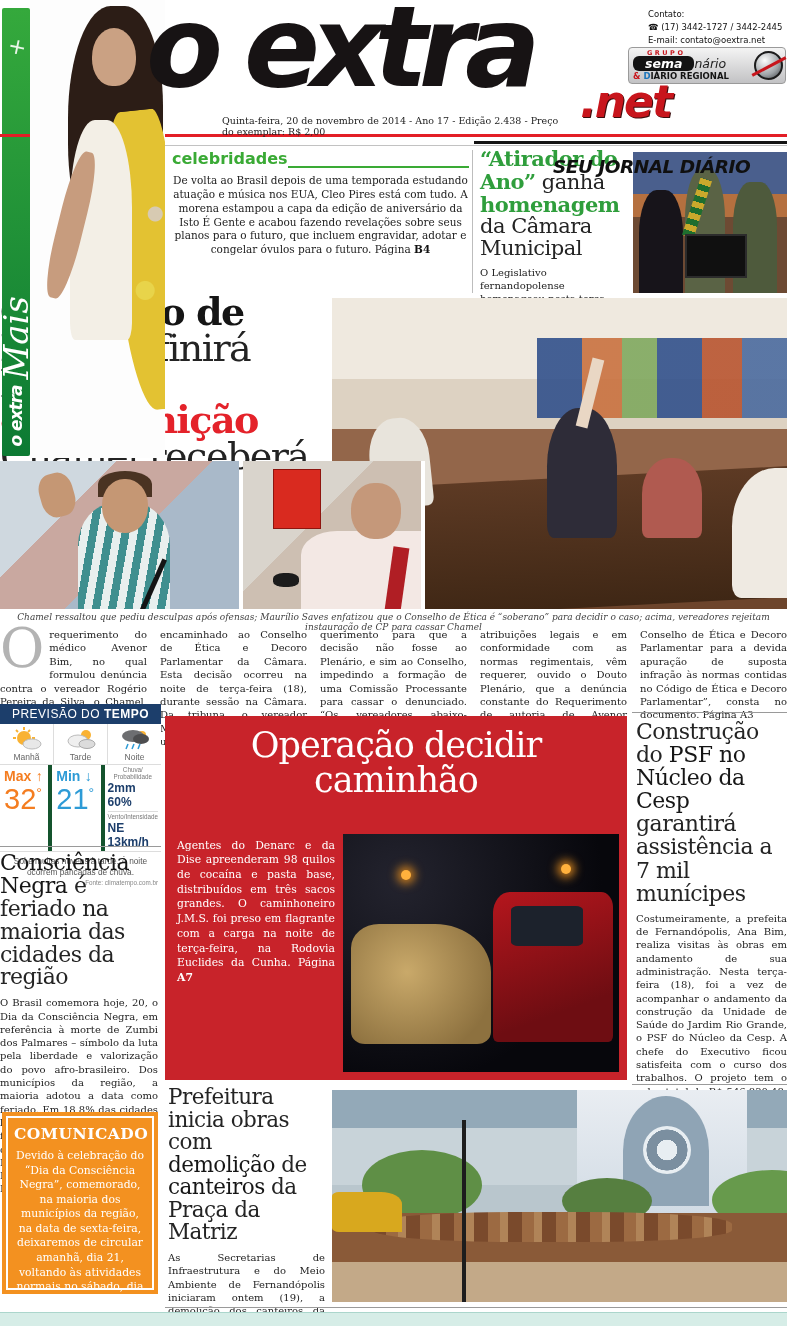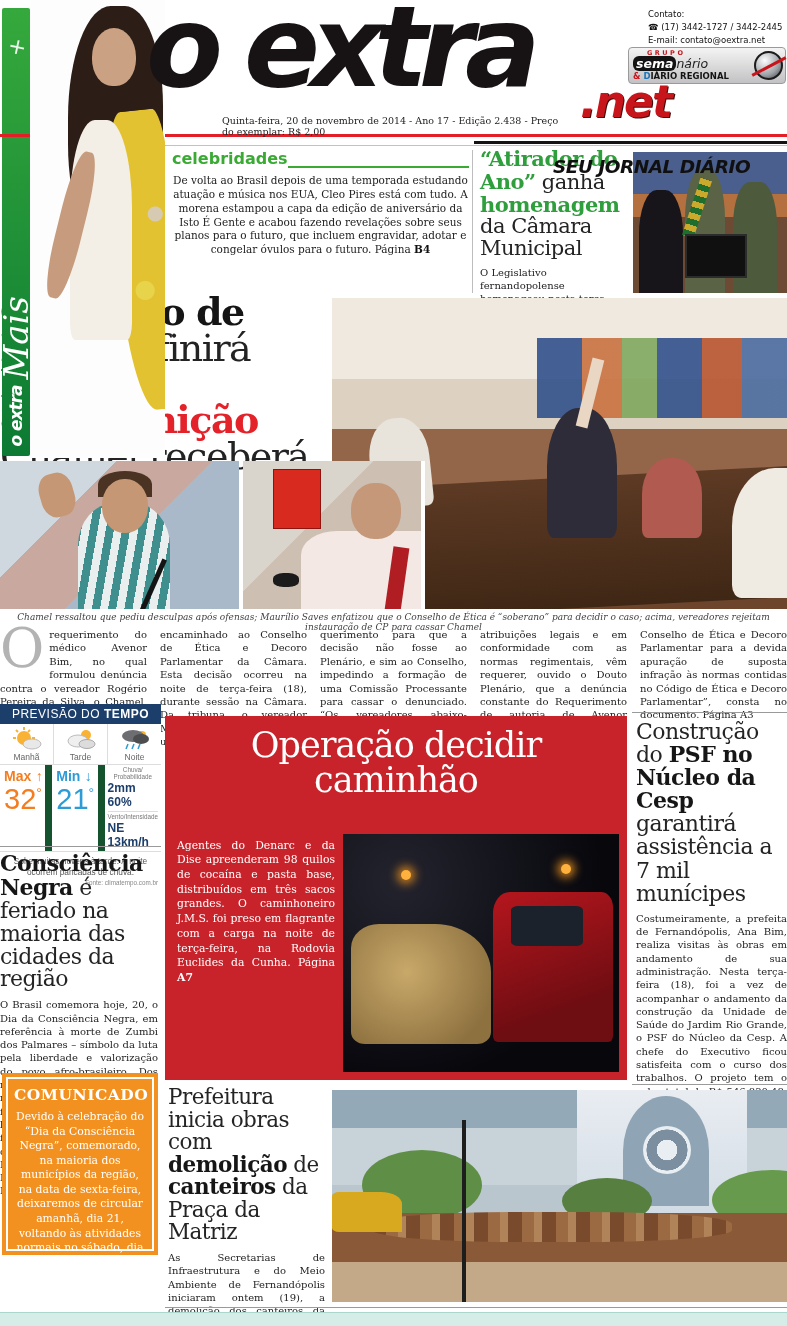--- a/index.html
+++ b/index.html
@@ -16,21 +16,21 @@
   .tagline{left:553px;top:109px;font-family:"DejaVu Sans", sans-serif;font-weight:bold;
         font-style:italic;font-size:18.5px;color:#101010;letter-spacing:-0.5px;z-index:6;margin-top:47px;}
   .contact{left:648px;top:8px;font-family:"DejaVu Sans", sans-serif;font-size:8.5px;
         line-height:1.55;color:#111;z-index:6;}
   .grupo{left:628px;top:47px;width:158px;height:37px;background:linear-gradient(#f4f4f4,#c2c2c4);
         border:1px solid #9a9a9a;border-radius:4px;z-index:6;padding:1px 4px;box-sizing:border-box;}
   .grupo-top{font-family:"DejaVu Sans", sans-serif;font-size:6.5px;font-weight:bold;
         color:#c8151c;letter-spacing:2.5px;margin-left:14px;}
   .grupo-row{display:flex;align-items:center;margin-top:-1px;}
   .grupo-pill{background:#131313;color:#fff;font-family:"DejaVu Sans", sans-serif;
-        font-weight:bold;font-style:italic;font-size:12.5px;border-radius:6px;padding:0 3px;}
+        font-weight:bold;font-style:italic;font-size:12.5px;border-radius:6px;padding:0 12px;}
   .grupo-nario{font-family:"DejaVu Sans", sans-serif;font-weight:normal;font-style:italic;
         font-size:12.5px;color:#1d1d1d;}
   .grupo-sub{font-family:"DejaVu Sans", sans-serif;font-weight:bold;font-size:8.5px;color:#131313;}
   .grupo-sub .amp{color:#c8151c;}
   .grupo-sub .blue{color:#1b75bb;}
   .globe{position:absolute;right:2px;top:3px;width:29px;height:29px;border-radius:50%;
         background:radial-gradient(circle at 35% 30%, #fdfdfd, #9fa4a8 60%, #3c3f42);
         border:2px solid #1c1c1c;box-sizing:border-box;}
   .globe:after{content:"";position:absolute;left:-6px;top:12px;width:38px;height:3px;
         background:#c8151c;transform:rotate(-28deg);}
@@ -128,21 +128,21 @@
   .dropcap{float:left;font-size:54px;line-height:0.78;color:#b3b3b3;padding-right:5px;font-weight:normal;}
 
   
   .wx{left:0;top:704px;width:161px;background:#fff;font-family:Liberation Sans, sans-serif;}
   .wx-head{background:#1c3e6b;color:#fff;text-align:center;font-size:12px;padding:3px 0;letter-spacing:0.5px;}
   .wx-icons{display:flex;border-bottom:1px solid #ddd;}
   .wx-cell{flex:1;text-align:center;padding:3px 0 2px;border-right:1px solid #ddd;}
   .wx-cell:last-child{border-right:none;}
   .wx-label{font-size:8.5px;color:#666;margin-top:1px;}
   .wx-temp{display:flex;border-bottom:1px solid #ddd;}
-  .wx-max,.wx-min{flex:1.1;padding:2px 2px 4px 4px;border-right:7px solid #14532d;}
+  .wx-max,.wx-min{flex:1.1;padding:2px 2px 4px 4px;border-right:4px solid #14532d;}
   .wx-word{font-size:14px;font-weight:bold;}
   .wx-big{font-size:29px;line-height:1;}
   .wx-deg{font-size:14px;vertical-align:top;}
   .orange{color:#f47d20;}
   .blue{color:#2d9bd6;}
   .wx-info{flex:1;padding:2px 3px;}
   .wx-ilabel{font-size:6.3px;color:#777;text-align:center;line-height:1.1;}
   .wx-ival{font-size:12px;font-weight:bold;color:#1c3e6b;text-align:left;}
   .wx-isep{height:1px;background:#ddd;margin:2px 0;}
   .wx-summary{font-size:8.3px;color:#555;text-align:center;line-height:1.3;padding:4px 2px 2px;}
@@ -160,31 +160,31 @@
   .tk-light1{position:absolute;left:58px;top:36px;width:10px;height:10px;border-radius:50%;background:#ffb13d;box-shadow:0 0 10px 4px #c77c1e;}
   .tk-light2{position:absolute;left:218px;top:30px;width:10px;height:10px;border-radius:50%;background:#ffb13d;box-shadow:0 0 10px 4px #c77c1e;}
   .tk-tarp{position:absolute;left:8px;top:90px;width:140px;height:120px;background:radial-gradient(circle at 40% 40%, #c9a96a, #8d713f 80%);border-radius:20% 40% 10% 10%;}
   .tk-cab{position:absolute;left:150px;top:58px;width:120px;height:150px;background:linear-gradient(160deg,#b5161d,#6e0d12 75%);border-radius:14% 10% 4% 4%;}
   .tk-win{position:absolute;left:168px;top:72px;width:72px;height:40px;background:#1c222c;border-radius:10%;}
 
   
   .psf-line-top{left:632px;top:712px;width:155px;height:1px;background:#9a9a9a;}
   .psf{left:636px;top:720px;width:151px;}
   .psf-hl{font-size:22px;line-height:1.05;letter-spacing:-0.5px;}
-  .hl-b{font-weight:bold;color:#161616;}
+  .hl-b{font-weight:normal;color:#161616;}
   .side-body{margin-top:7px;font-size:10px;line-height:1.33;text-align:justify;color:#232323;}
   .psf-line-bot{left:632px;top:1084px;width:155px;height:1px;background:#9a9a9a;}
 
   
   .cons-line{left:0;top:846px;width:161px;height:1px;background:#9a9a9a;}
   .cons{left:0;top:852px;width:158px;}
   .cons-hl{font-size:22px;line-height:1.04;letter-spacing:-0.5px;}
 
   
-  .notice{left:2px;top:1073px;width:156px;height:182px;background:#f39120;padding:4px;box-sizing:border-box;}
+  .notice{left:2px;top:1112px;width:156px;height:182px;background:#f39120;padding:4px;box-sizing:border-box;}
   .notice-in{border:2px solid #fff;height:100%;box-sizing:border-box;padding:6px 6px;text-align:center;color:#fff;}
   .notice-title{font-size:15.5px;font-weight:bold;letter-spacing:0.5px;}
   .notice-body{margin-top:6px;font-size:10.8px;line-height:1.35;}
 
   
   .square{left:168px;top:1086px;width:157px;}
   .square-hl{font-size:21.5px;line-height:1.05;letter-spacing:-0.5px;}
   .church{left:332px;top:1090px;width:455px;height:212px;overflow:hidden;
         background:linear-gradient(180deg,#93a9b8 0 18%,#c8d3d9 18% 45%,#b9c6cd 45% 55%);}
   .chc-bldg{position:absolute;right:40px;top:0;width:170px;height:150px;background:linear-gradient(180deg,#e9edf2,#cdd8e2);}

